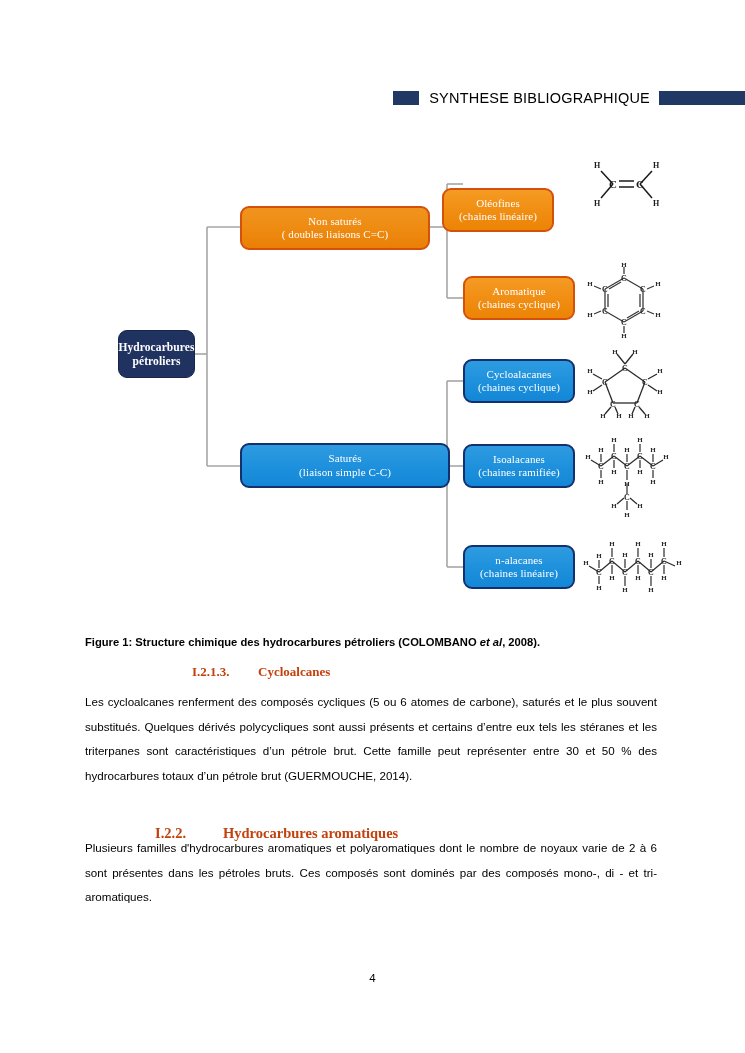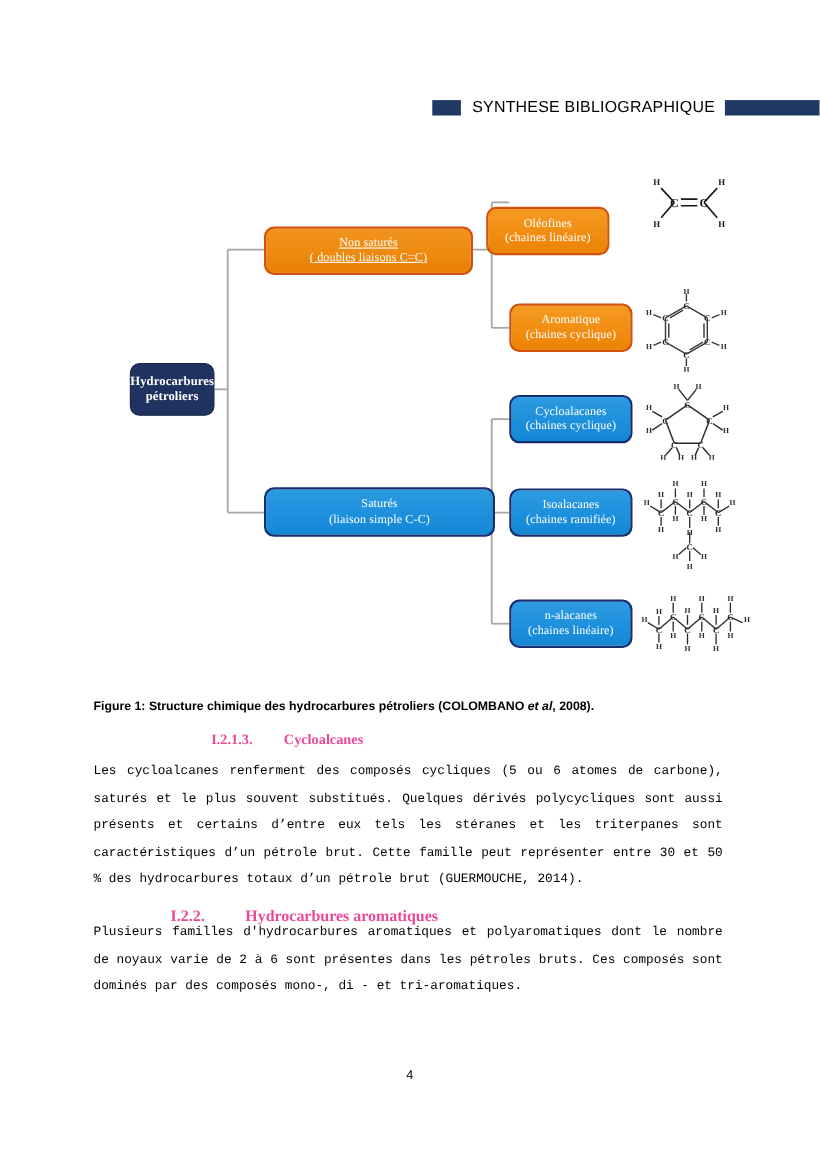--- a/index.html
+++ b/index.html
@@ -126,42 +126,42 @@
     color: #000000;
   }
   .caption .cap-label { font-weight: bold; }
   .caption .cap-italic { font-style: italic; font-weight: bold; }
 
   
   .heading {
     position: absolute;
     font-family: "Liberation Serif", serif;
     font-weight: bold;
-    color: #ec4899;
+    color: #c2410c;
   }
   .h3 {
     top: 664px;
     left: 192px;
     font-size: 13px;
   }
   .h3 .num { display: inline-block; width: 66px; }
   .h2 {
     top: 809px;
     left: 155px;
     font-size: 14.5px;
     margin-top: 16px;
   }
   .h2 .num { display: inline-block; width: 68px; }
 
   .para {
     position: absolute;
     left: 85px;
     width: 572px;
     text-align: justify;
-    font-family: Liberation Mono, monospace;
+    font-family: Liberation Sans, sans-serif;
     font-size: 11.6px;
     line-height: 2.12;
     color: #000000;
   }
   .para-1 { top: 690px; }
   .para-2 { top: 836px; }
 
   .page-number {
     position: absolute;
     top: 972px;
@@ -207,21 +207,21 @@
         <path d="M362,326 L378,326"></path>
         <path d="M362,427 L378,427"></path>
       </g>
     </svg>
 
     <div class="node node-root" style="left:33px; top:190px; width:77px; height:48px;">
       <span class="l1">Hydrocarbures</span>
       <span class="l2">pétroliers</span>
     </div>
 
-    <div class="node node-orange-dark" style="left:155px; top:66px; width:190px; height:44px;text-decoration:underline;">
+    <div class="node node-orange-dark" style="left:155px; top:66px; width:190px; height:44px;">
       <span class="l1">Non saturés</span>
       <span class="l2">( doubles liaisons  C=C)</span>
     </div>
 
     <div class="node node-orange" style="left:357px; top:22px; width:112px; height:44px;margin-top:26px;">
       <span class="l1">Oléofines</span>
       <span class="l2">(chaines linéaire)</span>
     </div>
 
     <svg class="mol" style="left:498px; top:16px;" width="86" height="56" viewBox="0 0 86 56">

